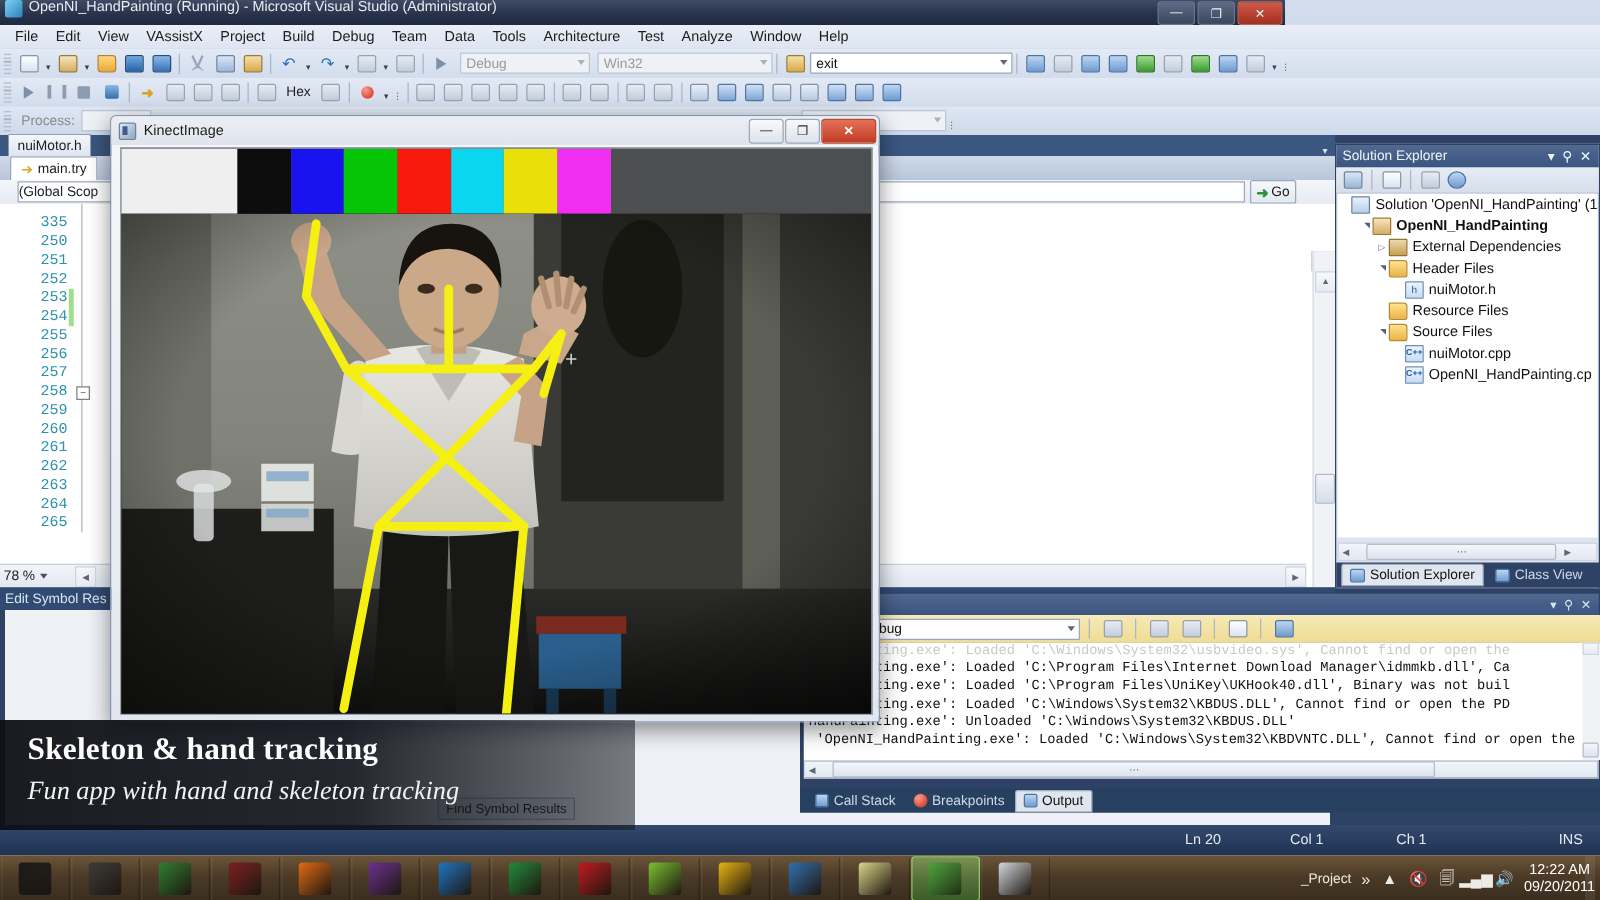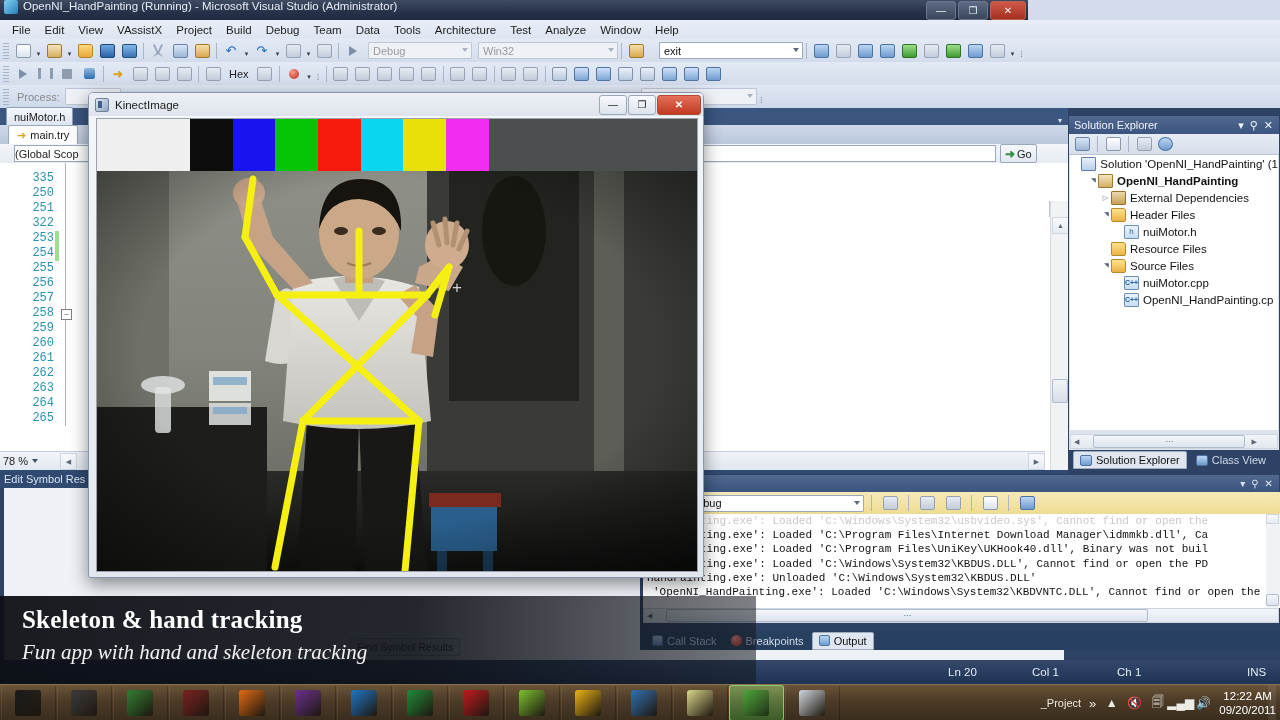--- a/index.html
+++ b/index.html
@@ -226,21 +226,21 @@
   .kbtn.close{width:42px;background:linear-gradient(#e4705a,#c23a22);border-color:#b34a33;color:#fff;font-weight:bold;}
   #kinect-client{position:absolute;left:7px;top:25px;width:600px;height:452px;background:#4b4f4f;
      border:1px solid #9aa1aa;overflow:hidden;}
   #palette{position:absolute;left:0;top:0;width:600px;height:52px;display:flex;}
   .swatch{height:52px;}
   #video{position:absolute;left:0;top:52px;width:600px;height:400px;overflow:hidden;
      background:#0d0f10;}
   #crosshair{position:absolute;color:#cfd2cf;font-size:17px;line-height:17px;}
 
   
-  #caption{position:absolute;left:0;top:596px;width:756px;height:88px;
+  #caption{position:absolute;left:0;top:576px;width:508px;height:88px;
      background:linear-gradient(90deg,rgba(12,14,20,.94) 0%,rgba(14,17,24,.9) 55%,rgba(20,24,32,.55) 100%);}
   #cap-title{position:absolute;left:22px;top:10px;color:#fff;font-size:25px;font-weight:bold;
      font-family:"Liberation Serif",serif;letter-spacing:.2px;}
   #cap-sub{position:absolute;left:22px;top:44px;color:#f2f2f2;font-size:21px;font-style:italic;
      font-family:"Liberation Serif",serif;}
   #hidden-tabs{position:absolute;left:0;top:628px;width:640px;height:20px;
      display:flex;align-items:center;gap:10px;padding-left:130px;
      color:rgba(190,205,225,.30);font-size:11px;}
   #fsr-ghost{position:absolute;left:350px;top:638px;padding:2px 6px;font-size:10.5px;
      background:rgba(226,231,239,.86);color:#1a1a1a;border:1px solid rgba(150,160,175,.8);}
@@ -347,21 +347,21 @@
       <span class="cb-arrow"></span>
     </div>
     <div class="combo disabled" style="width:140px;margin-left:6px;">
       <span>Win32</span>
       <span class="cb-arrow"></span>
     </div>
     <div class="tsep"></div>
     <div class="tbtn">
         <span class="ic ic-paste"></span>
       </div>
-    <div class="combo" style="width:144px;margin-left:12px;color:#111;">
+    <div class="combo" style="width:162px;margin-left:1px;color:#111;">
       <span>exit</span>
       <span class="cb-arrow"></span>
     </div>
     <div class="tsep"></div>
     <div class="tbtn">
         <span class="ic ic-blue"></span>
       </div>
     <div class="tbtn">
         <span class="ic ic-gray"></span>
       </div>
@@ -532,21 +532,21 @@
           <span class="ic-arrowr">➜</span>
           <span style="font-size:11px">Go</span>
         </div>
       </div>
 
       <div id="code-area">
         <div id="gutter">
             <div class="lineno" style="top: 8px;">335</div>
             <div class="lineno" style="top: 23px;">250</div>
             <div class="lineno" style="top: 38px;">251</div>
-            <div class="lineno" style="top: 53px;">322</div>
+            <div class="lineno" style="top: 53px;">252</div>
             <div class="lineno" style="top: 68px;">253</div>
             <div class="lineno" style="top: 83px;">254</div>
             <div class="lineno" style="top: 98px;">255</div>
             <div class="lineno" style="top: 113px;">256</div>
             <div class="lineno" style="top: 128px;">257</div>
             <div class="lineno" style="top: 143px;">258</div>
             <div class="lineno" style="top: 158px;">259</div>
             <div class="lineno" style="top: 173px;">260</div>
             <div class="lineno" style="top: 188px;">261</div>
             <div class="lineno" style="top: 203px;">262</div>

